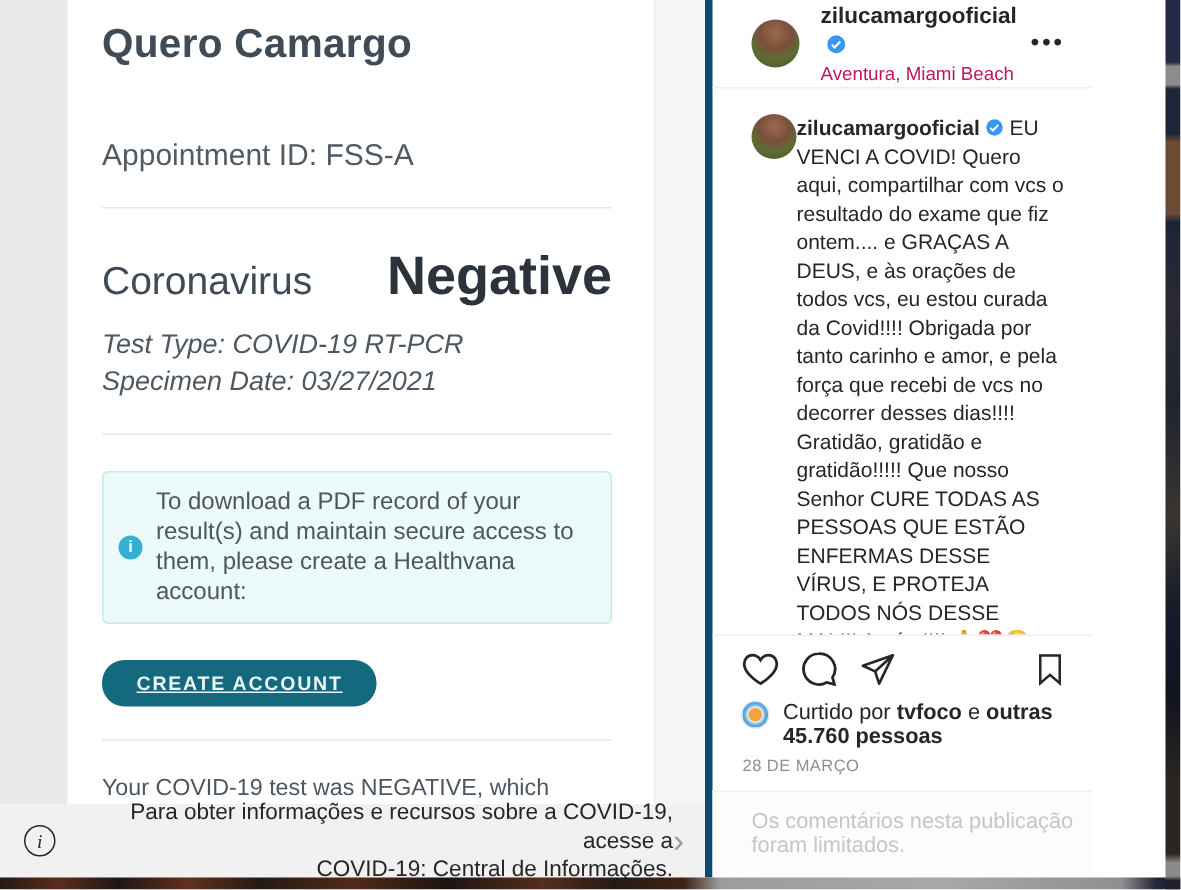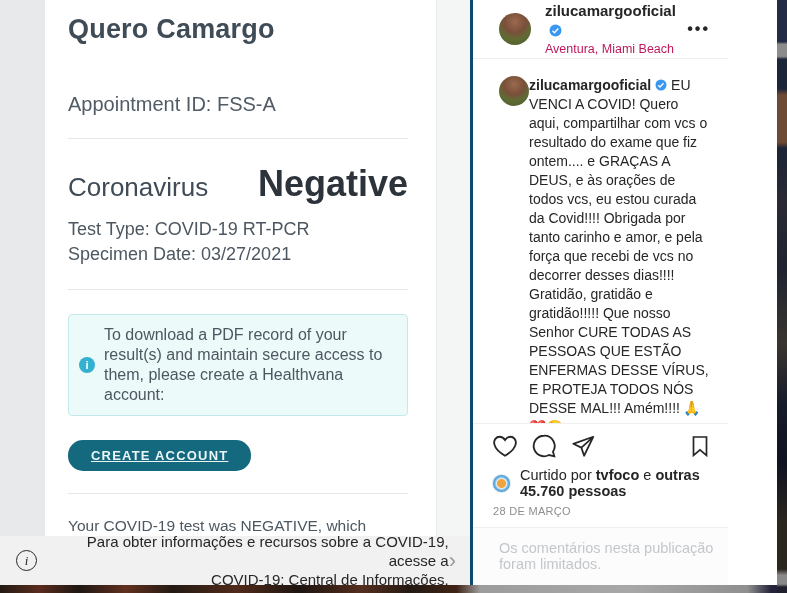--- a/index.html
+++ b/index.html
@@ -12,21 +12,21 @@
                background:linear-gradient(90deg,#e7e9ea 0,#e7e9ea 45px,#f4f5f5 45px,#f4f5f5 100%); }
   .result-card { position:absolute; left:45px; top:0; width:392px; height:536px;
                  background:#fff; border-right:1px solid #e9e9e9;
                  padding:14px 28px 0 23px; }
   .patient-name { font-size:27px; font-weight:bold; color:#3f4b56; letter-spacing:.2px; }
   .appointment { margin-top:48px; font-size:20px; color:#515b65; }
   .hv-divider { border:none; border-top:1px solid #e7e7e7; margin-top:22px; }
   .result-row { display:flex; justify-content:space-between; align-items:baseline; margin-top:24px;gap:16px; }
   .test-name { font-size:26px; color:#3f4b56; }
   .test-result { font-size:36px; font-weight:bold; color:#2c333a; }
-  .test-meta { margin-top:12px; font-size:18px; line-height:25px; color:#4d5761; }
+  .test-meta { margin-top:12px; font-size:18px; line-height:25px; color:#4d5761;font-style:italic; }
   .info-box { margin-top:24px; display:flex; align-items:center; gap:9px;
               background:#edfafa; border:1px solid #c3e9ec; border-radius:4px;
               padding:10px 8px 10px 10px; }
   .info-i { flex:0 0 16px; width:16px; height:16px; border-radius:50%; background:#34b0d1;
             color:#fff; font-size:11px; font-weight:bold; text-align:center; line-height:16px; }
   .info-note { font-size:16px; line-height:20px; color:#4d5761; width:302px; }
   .create-btn { margin-top:24px; display:inline-block; background:#15697e; color:#eaf6f8;
                 border:none; border-radius:15px; padding:8px 23px; font-size:13px;
                 font-weight:bold; letter-spacing:1.2px; cursor:pointer;
                 font-family:"Liberation Sans", sans-serif;text-decoration:underline; }
@@ -49,21 +49,21 @@
       #9c9c9c 61%,#a8a8a8 80%,#8f8f8f 95%,#23233a 98%); }
   
   .right-edge { position:absolute; left:777px; top:0; width:10px; height:593px;
     background:linear-gradient(180deg,#232c44 0%,#232c44 7%,#8c8c8c 7.5%,#8c8c8c 9.5%,
       #1d2538 10%,#1d2538 15%,#6d4a33 16%,#6d4a33 24%,#1c2437 25%,#2a2a33 34%,
       #1f2430 45%,#3a3530 58%,#171c2a 68%,#101320 78%,#2c2620 88%,#2c2620 96%,
       #8a8a8a 97%,#8a8a8a 98.5%,#1f1f2e 99%); }
 
   
   .post-panel { position:absolute; left:470px; top:0; width:258px; height:585px;
-                background:#fff; border-left:3px solid #0c4a6e;
+                background:#fff; border-left:5px solid #0c4a6e;
                 display:flex; flex-direction:column; }
   .post-header { flex:0 0 59px; display:flex; align-items:center;
                  padding:0 18px 0 26px; border-bottom:1px solid #efefef; }
   .avatar { border-radius:50%; flex:0 0 auto;
             background:radial-gradient(circle at 50% 28%, #9b6a4e 0%, #7a4f3a 38%, #5f6b33 62%, #4c5b2a 100%); }
   .av32 { width:32px; height:32px; }
   .av30 { width:30px; height:30px; }
   .header-id { margin-left:14px; line-height:1.25; }
   .username { font-size:15px; font-weight:bold; color:#262626; }
   .location { font-size:12.5px; color:#be185d; margin-top:1px; }
@@ -76,21 +76,21 @@
   .caption-body { width:228px; font-size:14px; line-height:19px; color:#262626; }
   .bold { font-weight:bold; }
   .timestamp { margin:10px 0 0 72px; font-size:12.5px; color:#8e8e8e; }
   .plus-btn { width:32px; height:32px; margin:22px auto 0; display:block; cursor:pointer; }
 
   .post-footer { flex:0 0 auto; margin-top:auto; }
   .actions { border-top:1px solid #efefef; display:flex; align-items:center;
              gap:13px; padding:9px 16px 4px 19px; }
   .action-icon { cursor:pointer; display:block; }
   .save { margin-left:auto; }
-  .likes-row { display:flex; align-items:center; gap:9px; padding:4px 16px 0 19px;
+  .likes-row { display:flex; align-items:flex-start; gap:9px; padding:4px 16px 0 19px;
                font-size:14.5px; color:#262626; }
   .tvfoco-av { width:19px; height:19px; border-radius:50%; flex:0 0 auto;
     background:radial-gradient(circle, #f2a33c 0%, #f2a33c 34%, #e8f4fb 40%, #6fb3e0 56%, #3f8ecb 76%, #dfeefa 86%, #ffffff 100%);
     border:1px solid #d8e8f2; }
   .post-date { padding:6px 0 10px 20px; font-size:11px; color:#8e8e8e; letter-spacing:.3px; }
   .limited { border-top:1px solid #efefef; background:#fcfcfc; padding:12px 0 13px 26px;
              font-size:14.5px; color:#c3c7cb; }
 </style>
 </head>
 <body>

